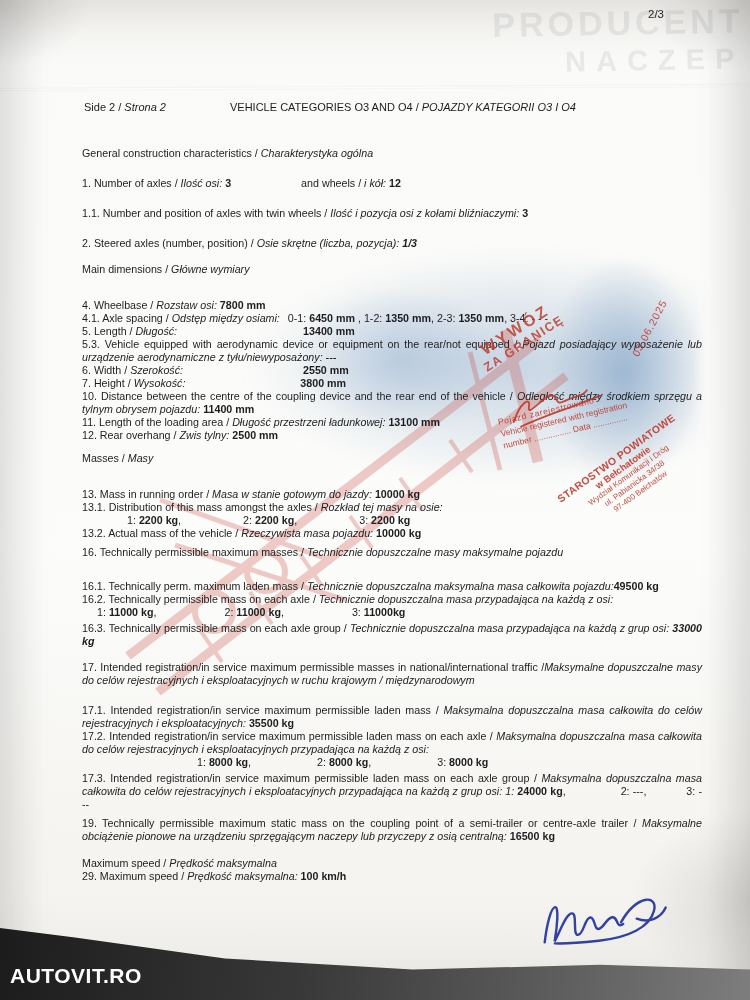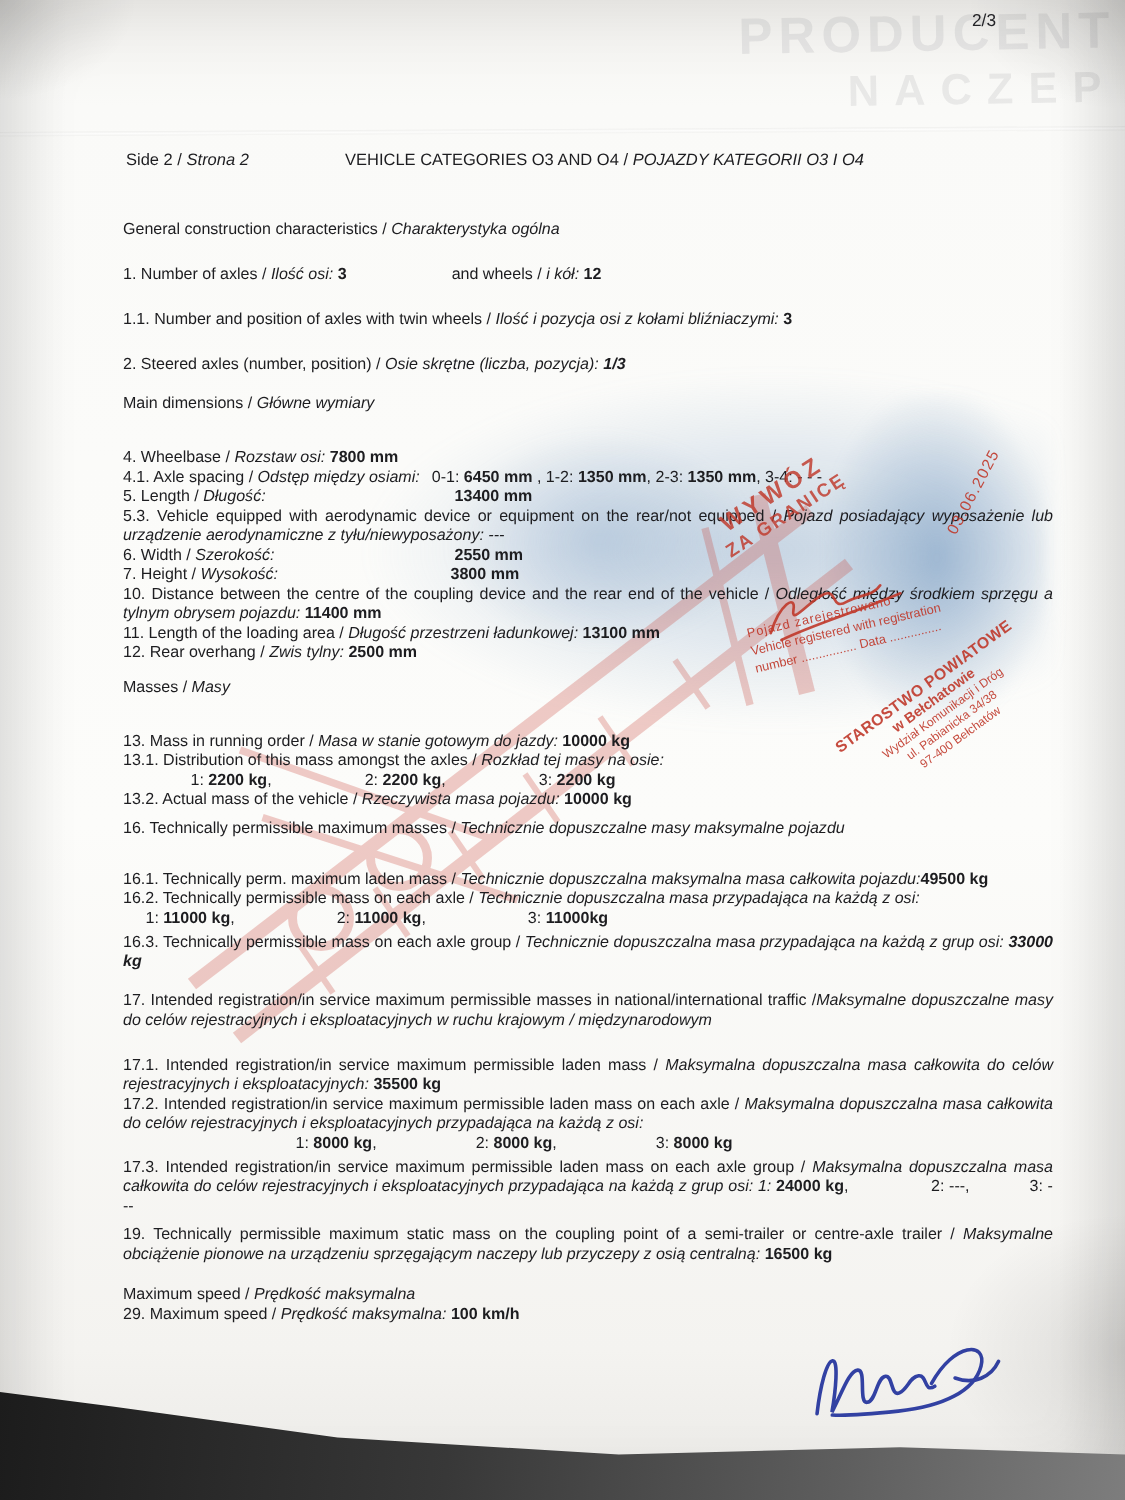--- a/index.html
+++ b/index.html
@@ -185,14 +185,15 @@
   <svg class="sig-blue" width="140" height="70" viewBox="0 0 140 70">
     <g stroke="#27379f" fill="none" stroke-width="2.4" stroke-linecap="round" opacity="0.95">
       <path d="M8 48 C12 30 18 14 22 14 C26 14 22 34 18 48 C26 36 32 22 38 22 C44 22 36 44 42 44 C48 44 50 28 56 28 C61 28 58 42 64 40 C70 38 72 30 78 30 C84 30 80 42 88 38"></path>
       <path d="M86 36 C104 10 126 12 120 28 C114 44 92 52 62 52 C46 52 30 52 18 50"></path>
       <path d="M102 34 C114 40 126 36 132 26"></path>
     </g>
   </svg>
 
   <div class="vignette"></div>
   <div class="bottom-dark"></div>
+  <div class="autovit">AUTOVIT.RO</div>
 
 </div>
 
 </body></html>

